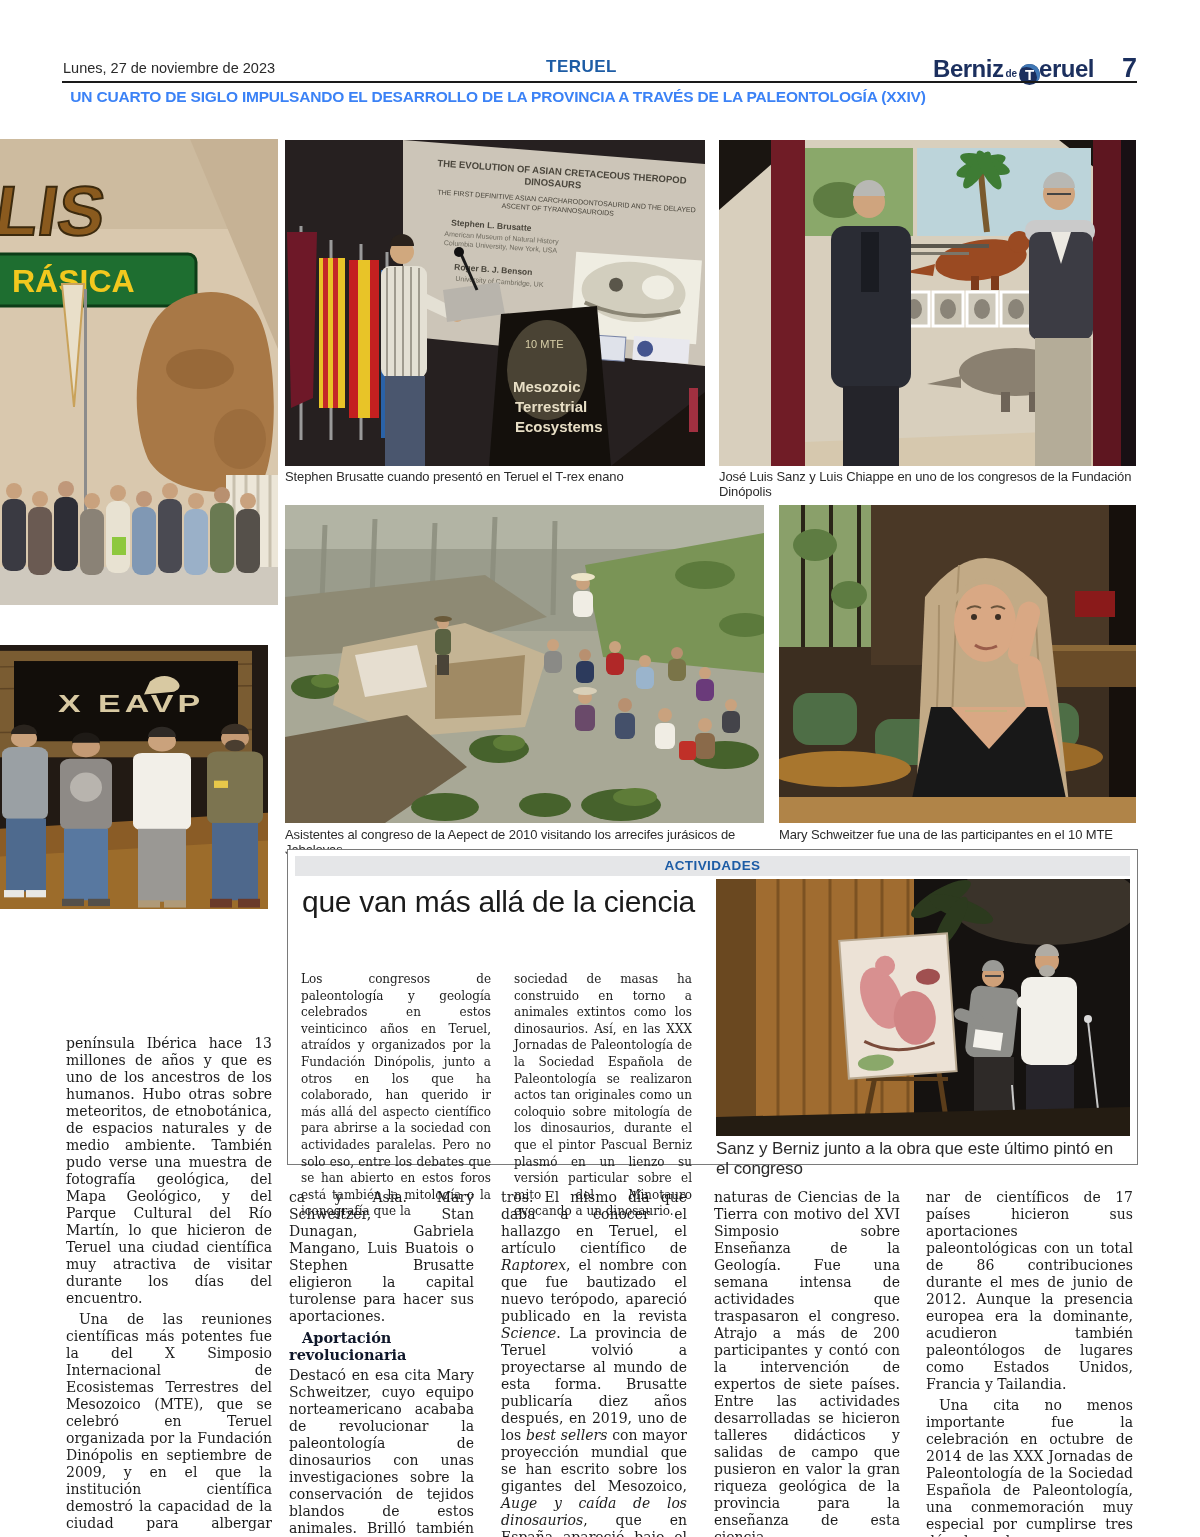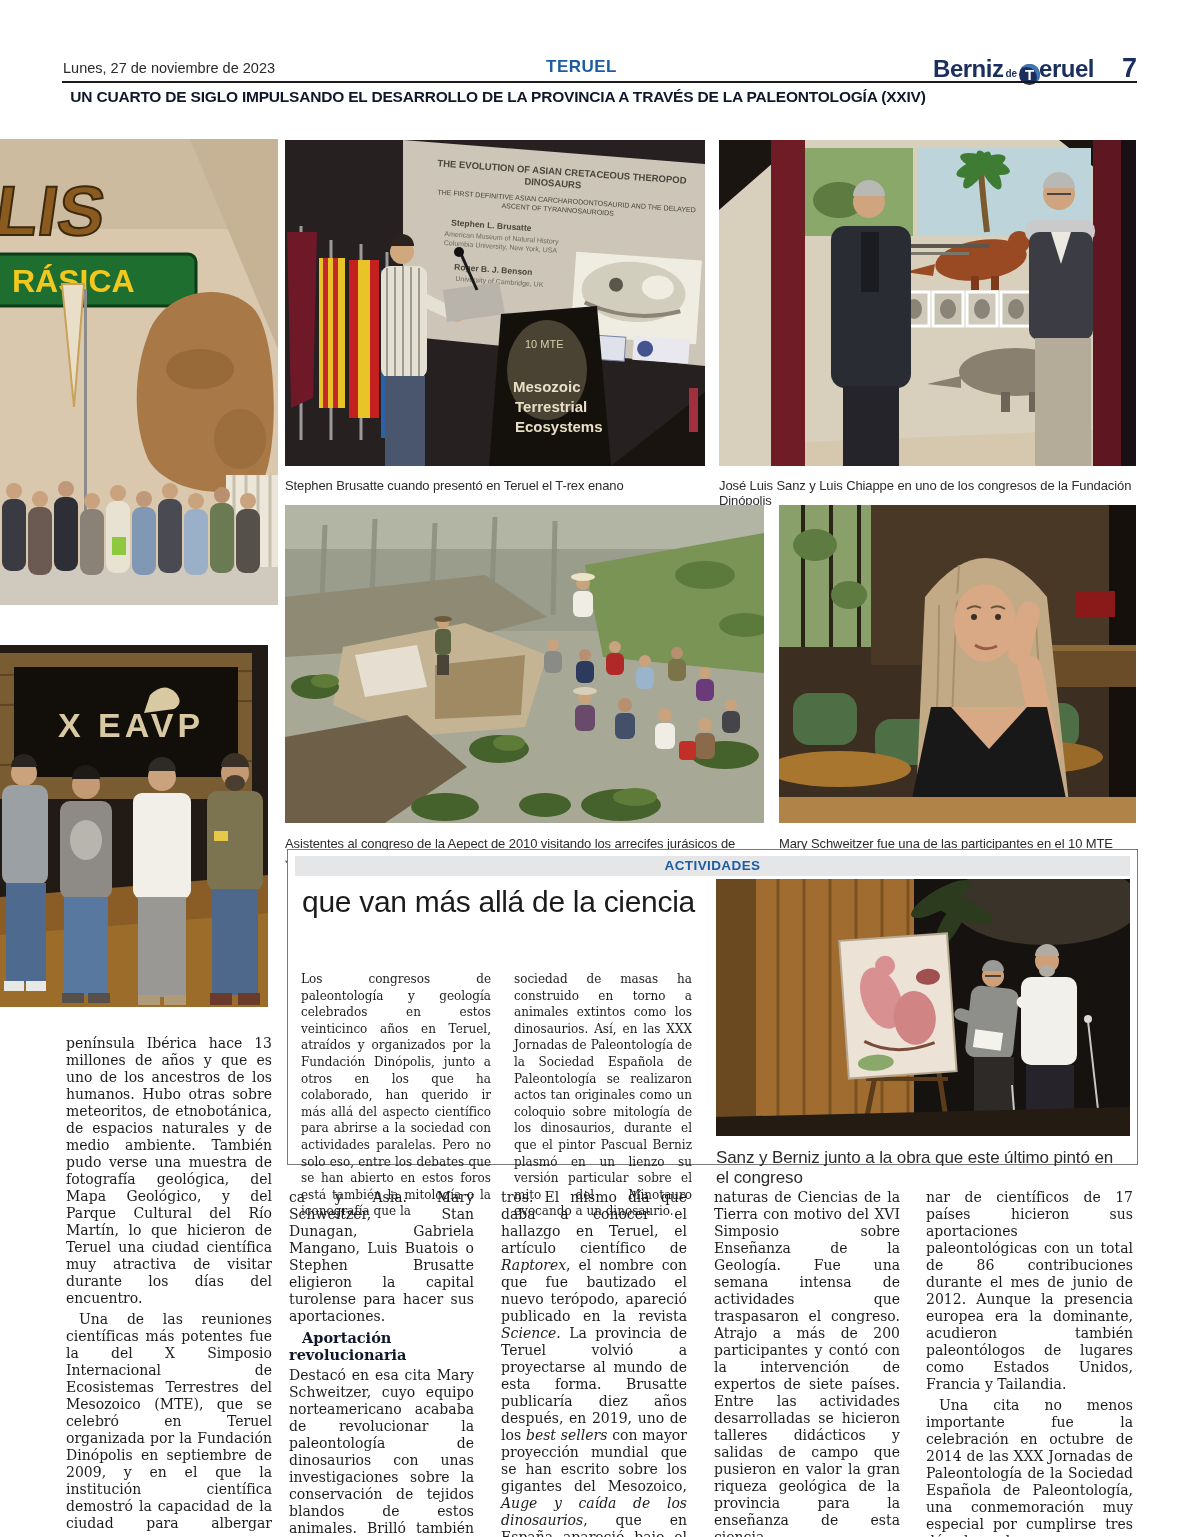--- a/index.html
+++ b/index.html
@@ -15,26 +15,26 @@
             font-family:"Liberation Sans",sans-serif;font-weight:bold;color:#1b2f5e;}
   .m-diario,.m-teruel{font-size:24px;letter-spacing:-.5px;}
   .m-de{font-size:10px;margin:0 2px;}
   .m-ticon{width:21px;height:21px;border-radius:50%;background:#1b2f5e;color:#fff;
            display:inline-flex;align-items:center;justify-content:center;font-size:15px;
            position:relative;top:3px;margin-right:-1px;box-shadow:inset -3px 3px 0 #3f77b5;}
   .m-page{font-size:27px;margin-left:28px;}
   .hdr-rule{position:absolute;left:62px;top:81px;width:1075px;height:2px;background:#1a1a1a;}
   .strapline{position:absolute;left:0;top:88px;width:996px;text-align:center;
              font-family:"Liberation Sans",sans-serif;font-weight:bold;font-size:15.5px;
-             letter-spacing:-.2px;color:#0f172a;}
+             letter-spacing:-.2px;color:#3b82f6;}
   
   .photo{position:absolute;overflow:hidden;background:#777;}
   .photo svg{display:block;width:100%;height:100%;}
   .caption{position:absolute;font-family:"Liberation Sans",sans-serif;font-size:13px;
-           color:#2b2b2b;letter-spacing:-.1px;margin-top:9px;}
+           color:#2b2b2b;letter-spacing:-.1px;}
   
   .activities-box{position:absolute;left:287px;top:849px;width:849px;height:314px;
                   border:1px solid #7a7a7a;background:#fff;}
   .kicker-bar{position:absolute;left:7px;right:7px;top:6px;height:20px;background:#e5e6e8;
               text-align:center;line-height:20px;font-family:"Liberation Sans",sans-serif;
               font-weight:bold;font-size:13.5px;color:#1d5ca5;letter-spacing:.4px;}
   .box-headline{position:absolute;left:14px;top:33px;width:410px;
                 font-family:"Liberation Sans",sans-serif;font-size:30px;line-height:37px;
                 color:#1b1b1b;letter-spacing:-.3px;}
   .box-col{position:absolute;top:109px;font-size:12px;line-height:16.6px;text-align:justify;margin-top:12px;}
@@ -128,21 +128,21 @@
             <rect x="210" y="364" width="24" height="70" rx="9" fill="#6a7a52"></rect>
           </g>
         <g>
             <circle cx="248" cy="362" r="8" fill="#c9a27e"></circle>
             <rect x="236" y="370" width="24" height="64" rx="9" fill="#55504a"></rect>
           </g>
       </g>
     </svg>
   </div>
 
-  <div class="photo" style="left:0;top:645px;width:268px;height:362px;">
+  <div class="photo" style="left:0;top:645px;width:268px;height:264px;">
     <svg viewBox="0 0 268 362" preserveAspectRatio="none">
       <rect width="268" height="362" fill="#221a14"></rect>
       <rect x="0" y="8" width="252" height="146" fill="#7a5c32"></rect>
       <g stroke="#5e4424" stroke-width="2">
         <line x1="0" y1="30" x2="252" y2="26"></line>
           <line x1="0" y1="60" x2="252" y2="56"></line>
         <line x1="0" y1="120" x2="252" y2="116"></line>
       </g>
       <rect x="14" y="22" width="224" height="110" fill="#120e0a"></rect>
       <text x="58" y="92" font-size="34" font-weight="bold" fill="#d8c9a2" letter-spacing="4">X EAVP</text>

